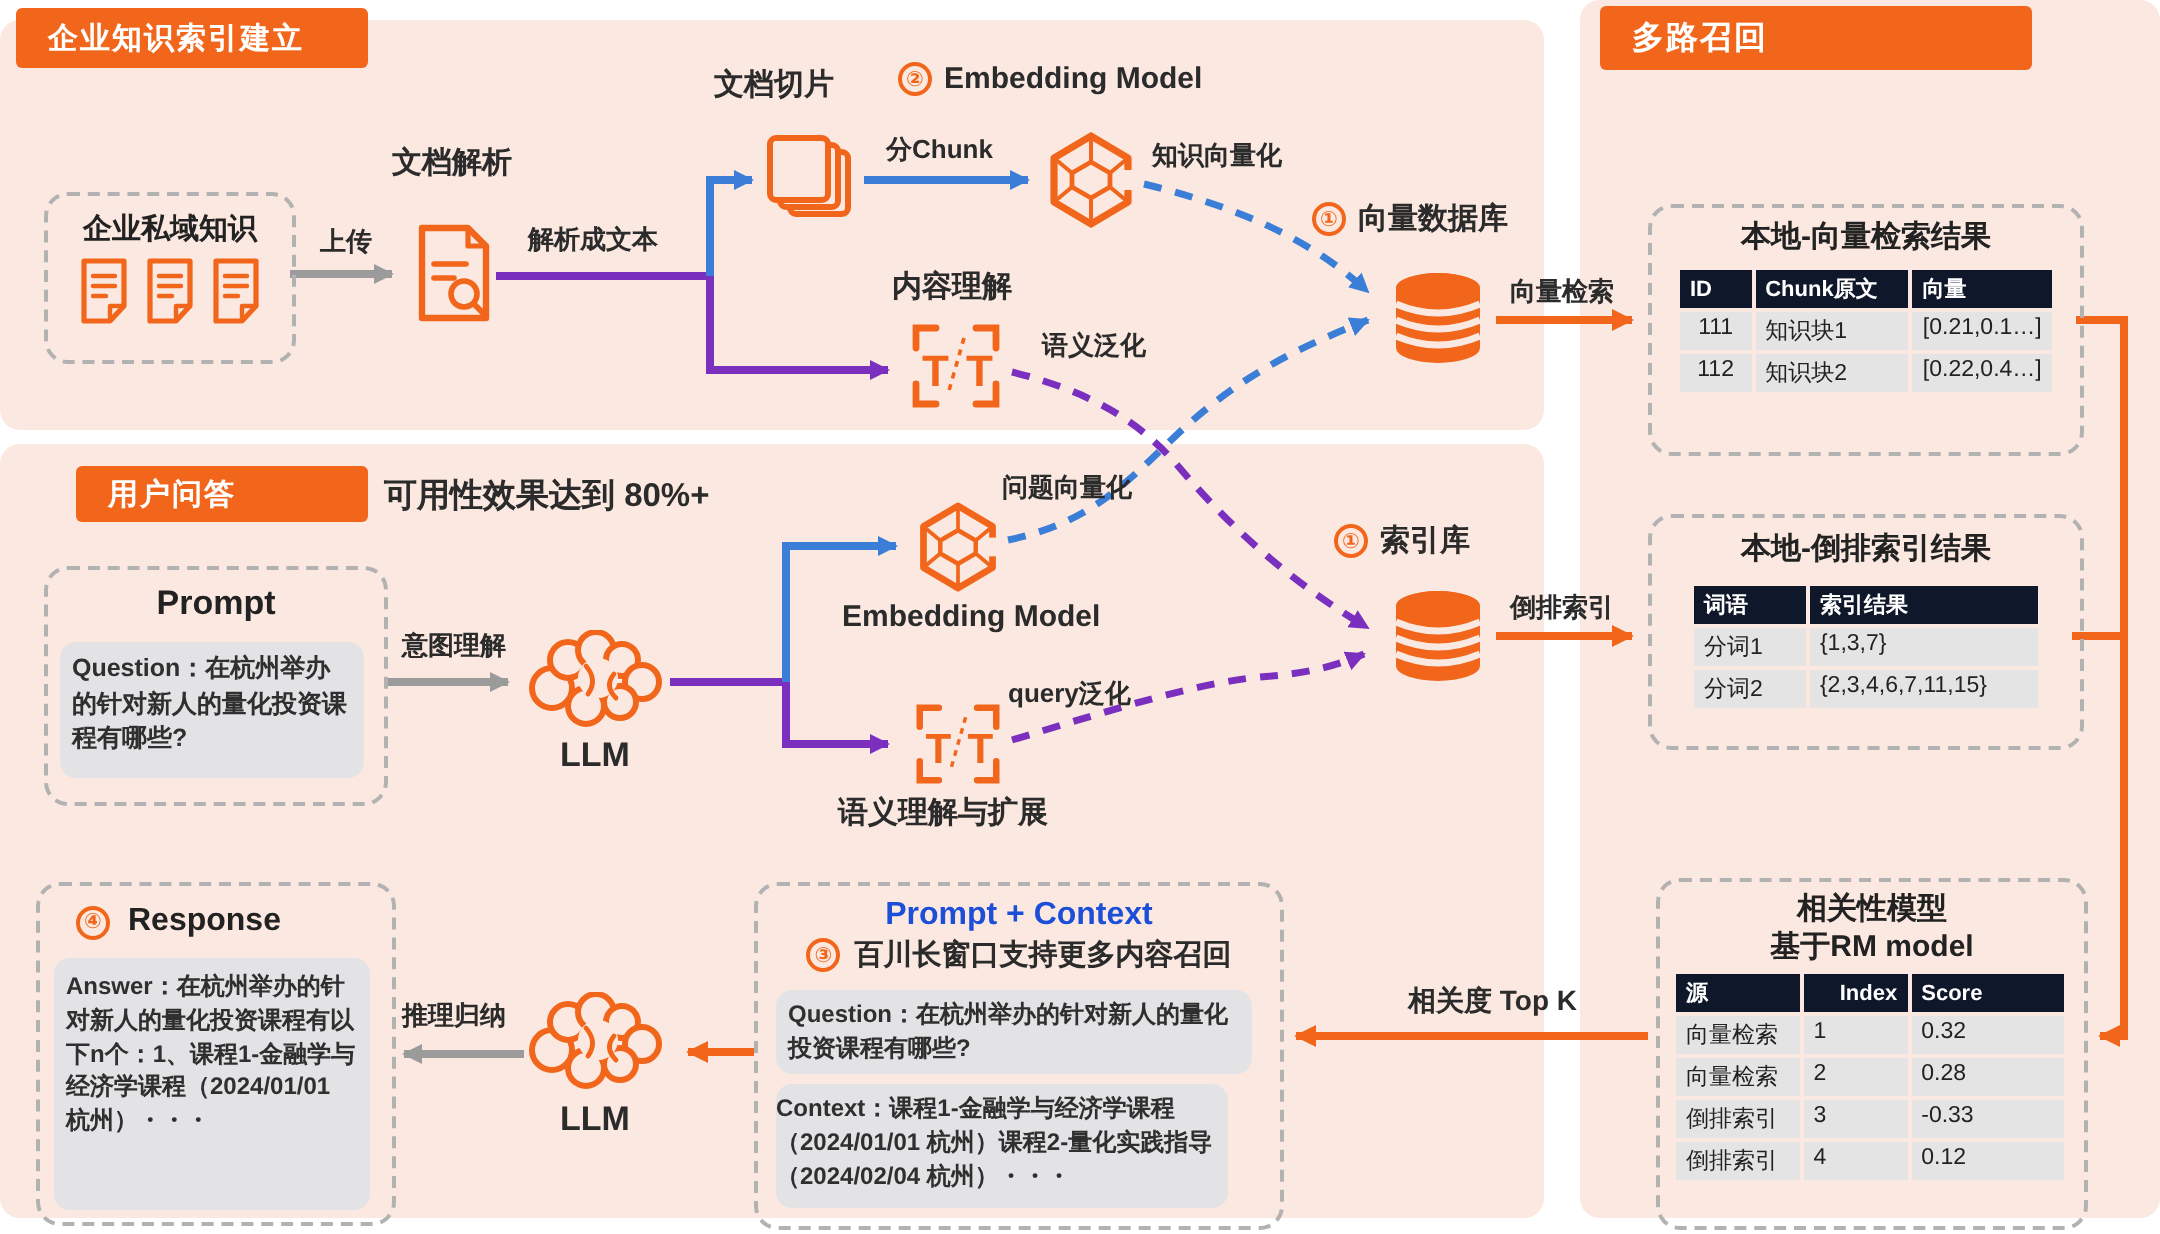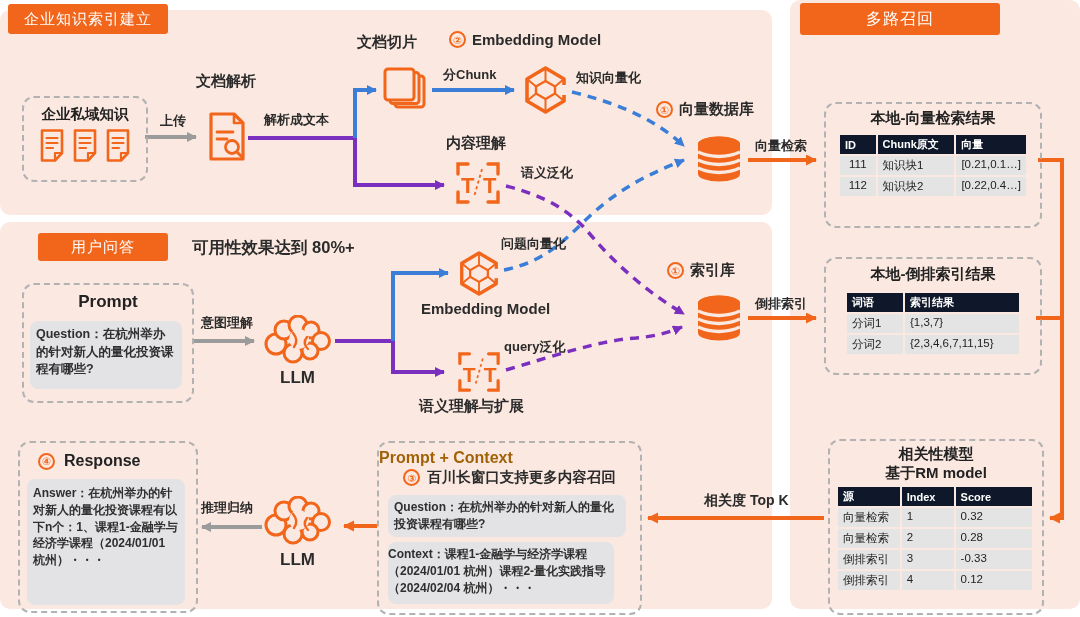--- a/index.html
+++ b/index.html
@@ -1,20 +1,20 @@
 <!DOCTYPE html>
 <html><head>
 <meta charset="utf-8">
 <style>
   html,body{margin:0;padding:0;background:#fff;}
   #canvas{position:relative;width:1080px;height:617px;background:#ffffff;overflow:hidden;
           font-family:"Liberation Sans","DejaVu Sans",sans-serif;color:#2b2b2b;}
   .panel{position:absolute;background:#FBE9E1;border-radius:10px;}
-  .badge{position:absolute;background:#F2661B;color:#fff;font-weight:400;display:flex;
-         align-items:center;justify-content:center;border-radius:3px;letter-spacing:1px;z-index:4;}
+  .badge{position:absolute;background:#F2661B;color:#fff;font-weight:700;display:flex;
+         align-items:center;border-radius:3px;letter-spacing:1px;z-index:4;padding-left:16px;}
   .lbl{position:absolute;font-weight:700;color:#2b2b2b;white-space:nowrap;z-index:3;}
   .dashed-box{position:absolute;border:2px dashed #b2b2b2;border-radius:12px;z-index:2;}
   .gray-box{position:absolute;background:#E3E3E6;border-radius:8px;color:#2f2f2f;
             font-weight:600;z-index:3;line-height:1.4;}
   .icon{position:absolute;z-index:3;}
   .stepnum{display:inline-flex;align-items:center;justify-content:center;width:17px;height:17px;
            border:2px solid #F2661B;border-radius:50%;color:#F2661B;font-weight:700;font-size:11.5px;
            box-sizing:border-box;background:transparent;}
   .steprow{position:absolute;display:flex;align-items:center;gap:6px;z-index:3;font-weight:700;}
   table{border-collapse:separate;border-spacing:2px;z-index:3;position:absolute;}
@@ -230,21 +230,21 @@
     </table>
 
   <div class="dashed-box" style="left:828px;top:439px;width:212px;height:172px;">
     <div class="tbl-title" style="margin-top:4px;">相关性模型</div>
     <div class="tbl-title">基于RM model</div>
   </div>
   <table style="left:836px;top:485px;width:198px;">
     <tbody>
         <tr>
       <th style="width:58px;">源</th>
-      <th style="width:44px;">Index</th>
+      <th style="width:44px;text-align:right;">Index</th>
       <th style="width:72px;">Score</th>
     </tr>
     <tr>
       <td>向量检索</td>
       <td>1</td>
       <td>0.32</td>
     </tr>
     <tr>
       <td>向量检索</td>
       <td>2</td>
@@ -306,21 +306,21 @@
   <div class="gray-box" style="left:27px;top:479px;width:146px;height:114px;padding:6px 6px;font-size:12px;">
     <span>Answer：在杭州举办的针对新人的量化投资课程有以下n个：1、课程1-金融学与经济学课程（2024/01/01 杭州）・・・</span>
   </div>
   <div class="lbl" style="left:201px;top:499px;font-size:13px;">推理归纳</div>
   <svg class="icon" style="left:263px;top:496px;" width="70" height="52">
       <use href="#sym-brain"></use>
     </svg>
   <div class="lbl" style="left:280px;top:550px;font-size:17px;font-weight:600;">LLM</div>
 
   <div class="dashed-box" style="left:377px;top:441px;width:261px;height:170px;">
-    <div style="text-align:left;font-size:16px;font-weight:600;margin-top:6px;color:#a16207;">Prompt + Context</div>
+    <div style="text-align:center;font-size:16px;font-weight:600;margin-top:6px;color:#1d4ed8;">Prompt + Context</div>
     <div style="display:flex;align-items:center;justify-content:center;gap:7px;margin-top:1px;">
       <span class="stepnum" style="font-size:10.5px;">③</span>
       <span style="font-size:14.5px;font-weight:700;">百川长窗口支持更多内容召回</span>
     </div>
   </div>
   <div class="gray-box" style="left:388px;top:495px;width:226px;height:34px;padding:4px 6px;font-size:12px;">
     <span>Question：在杭州举办的针对新人的量化投资课程有哪些?</span>
   </div>
   <div class="gray-box" style="left:388px;top:542px;width:226px;height:54px;padding:4px 0;font-size:12px;">
     <span>Context：课程1-金融学与经济学课程（2024/01/01 杭州）课程2-量化实践指导（2024/02/04 杭州）・・・</span>

